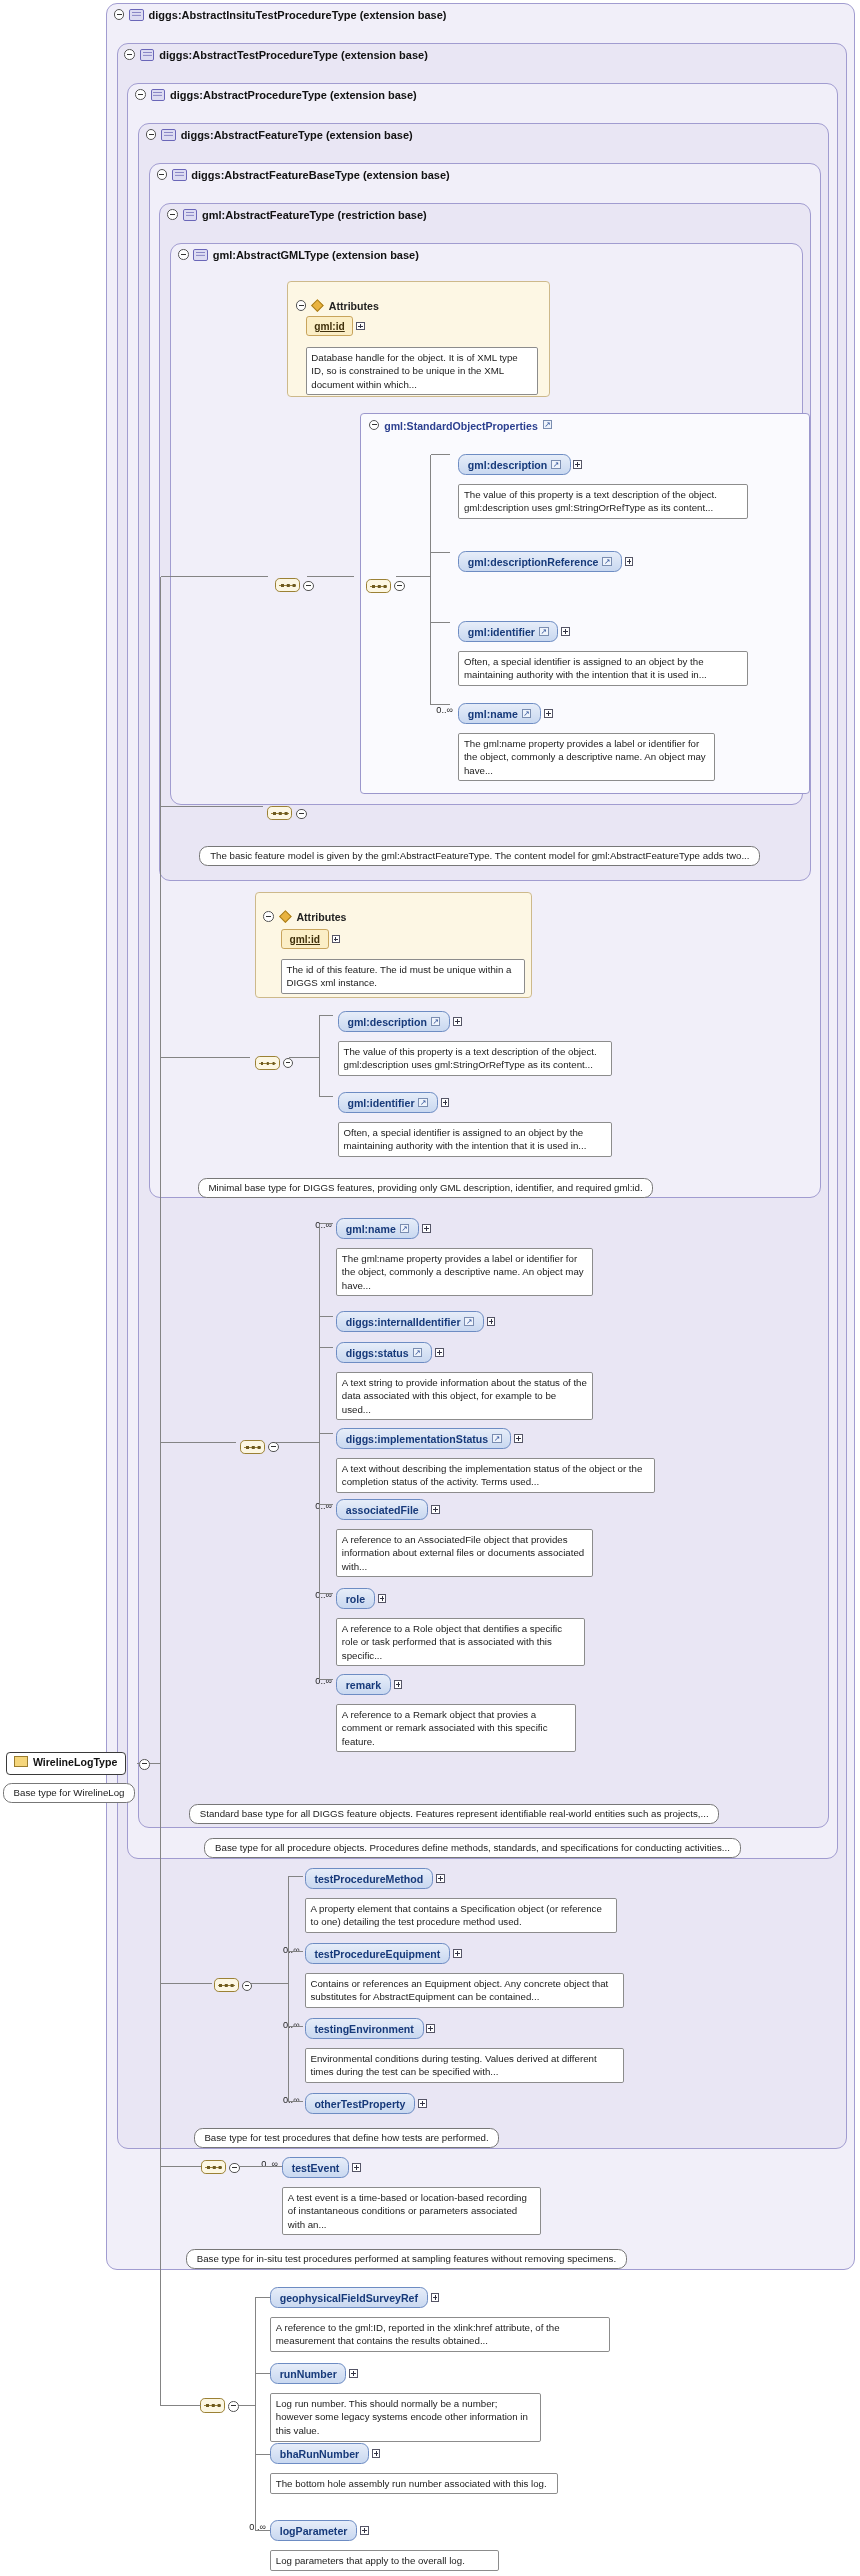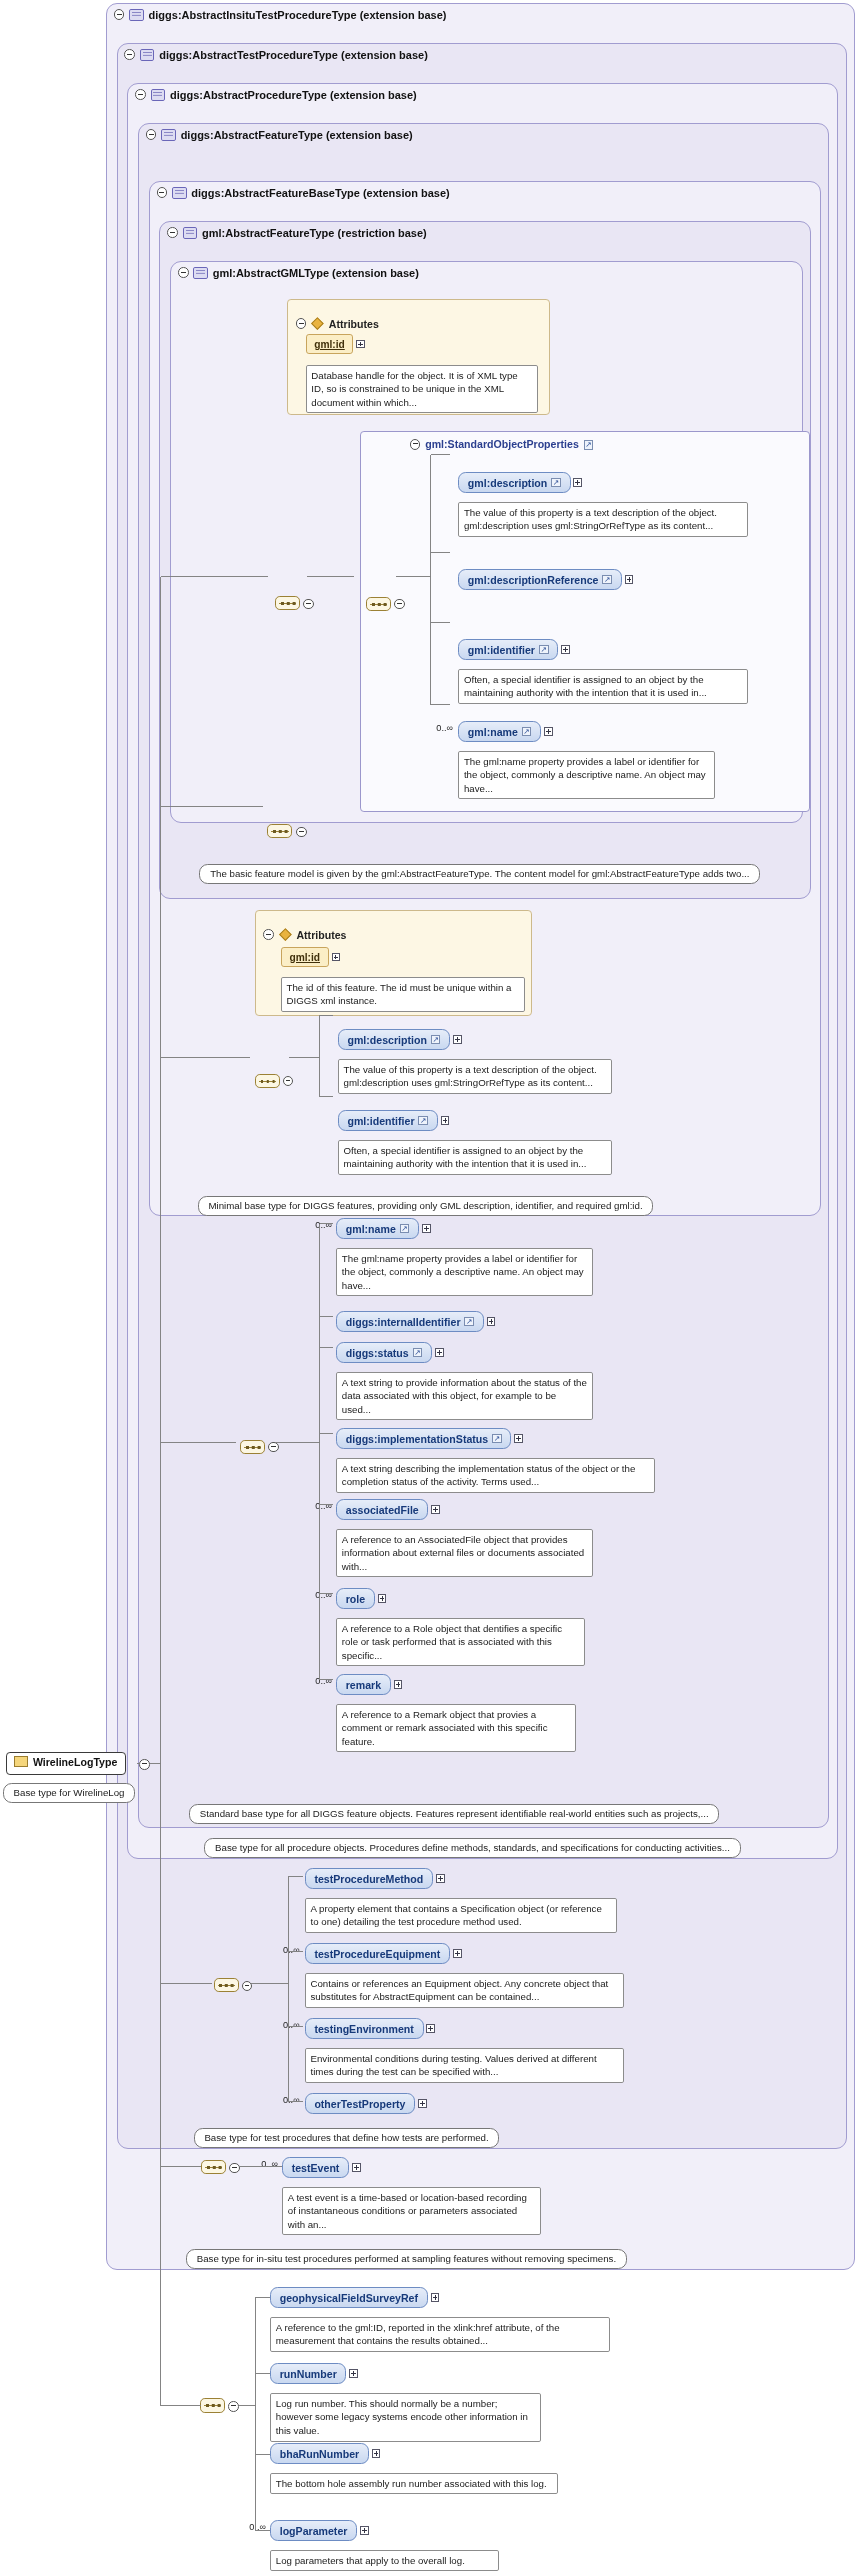--- a/index.html
+++ b/index.html
@@ -27,21 +27,21 @@
   .link::before{content:"↗";}
   .ann{position:absolute;background:#fff;border:1px solid #8c8c8c;border-radius:1.9px;padding:2.9px 4.8px;font-size:9.7px;line-height:13.6px;color:#1a1a1a;box-sizing:border-box;}
   .note{position:absolute;background:#fff;border:1px solid #777;border-radius:8.7px;padding:2.9px 9.7px;font-size:9.7px;line-height:12.6px;color:#1a1a1a;width:max-content;max-width:581px;box-sizing:border-box;}
   .occurs{position:absolute;width:46px;text-align:right;font-size:9.2px;color:#222;}
   .attr-box{position:absolute;background:#fdf7e4;border:1px solid #cdb98b;border-radius:3.9px;box-sizing:border-box;}
   .attr-hdr{position:absolute;left:7.7px;top:5.8px;display:flex;align-items:center;gap:6.8px;margin-top:12px;}
   .attr-icon{width:6.8px;height:6.8px;background:#e9b33f;border:1px solid #a87e1e;transform:rotate(45deg);flex:none;}
   .attr-title{font-size:10.6px;font-weight:bold;color:#222;}
   .attr-pill{display:inline-flex;align-items:center;background:#fbeec6;border:1px solid #c8a45c;border-radius:2.9px;padding:1.9px 7.7px;height:14.5px;font-size:10.2px;font-weight:bold;color:#40300a;text-decoration:underline;box-sizing:content-box;}
   .group-box{position:absolute;background:#fafafe;border:1px solid #9b97cc;border-radius:3.9px;box-sizing:border-box;}
-  .grp-hdr{position:absolute;left:7.7px;top:5.8px;display:flex;align-items:flex-end;gap:4.8px;margin-left:41px;}
+  .grp-hdr{position:absolute;left:7.7px;top:5.8px;display:flex;align-items:flex-start;gap:4.8px;}
   .grp-title{font-size:10.6px;font-weight:bold;color:#2b3f8f;}
   .wl-pill{position:absolute;display:inline-flex;align-items:flex-start;gap:4.8px;background:#fff;border:1.5px solid #3a3a3a;border-radius:3.9px;padding:2.9px 7.7px;height:15.5px;}
   .wl-label{font-size:10.6px;font-weight:bold;color:#111;}
   .wl-icon{width:11.6px;height:8.7px;background:#f5d67c;border:1px solid #9a7c2e;flex:none;}
   svg.lines{position:absolute;left:0;top:0;pointer-events:none;}
 </style>
 </head>
 <body>
 
 <div id="canvas">
@@ -67,21 +67,21 @@
           <span class="box-title">diggs:AbstractProcedureType (extension base)</span>
         </div>
 
         <div class="box d2" style="left:9.7px;top:39px;width:691px;height:1705px">
           <div class="box-hdr">
             <span class="collapse"></span>
             <span class="type-icon"></span>
             <span class="box-title">diggs:AbstractFeatureType (extension base)</span>
           </div>
 
-          <div class="box d1" style="left:9.7px;top:57px;width:672px;height:1035px">
+          <div class="box d1" style="left:9.7px;top:39px;width:672px;height:1035px">
             <div class="box-hdr">
               <span class="collapse"></span>
               <span class="type-icon"></span>
               <span class="box-title">diggs:AbstractFeatureBaseType (extension base)</span>
             </div>
 
             <div class="box d2" style="left:9.7px;top:39px;width:652px;height:678px">
               <div class="box-hdr">
                 <span class="collapse"></span>
                 <span class="type-icon"></span>
@@ -234,21 +234,21 @@
           </div>
           <div class="ann" style="left:197px;top:1248px;width:257px">A text string to provide information about the status of the data associated with this object, for example to be used...</div>
 
           <div class="pill-row" style="left:197px;top:1304px">
             <span class="pill">
                 <span class="pill-label">diggs:implementationStatus</span>
                 <span class="link"></span>
               </span>
             <span class="plus"></span>
           </div>
-          <div class="ann" style="left:197px;top:1334px;width:319px">A text string describing the implementation status of the object or the completion status of the activity. Terms used...</div>
+          <div class="ann" style="left:197px;top:1334px;width:319px">A text without describing the implementation status of the object or the completion status of the activity. Terms used...</div>
 
           <span class="occurs" style="left:147px;top:1377px">0..∞</span>
           <div class="pill-row" style="left:197px;top:1375px">
             <span class="pill">
                 <span class="pill-label">associatedFile</span>
               </span>
             <span class="plus"></span>
           </div>
           <div class="ann" style="left:197px;top:1405px;width:257px">A reference to an AssociatedFile object that provides information about external files or documents associated with...</div>
 

